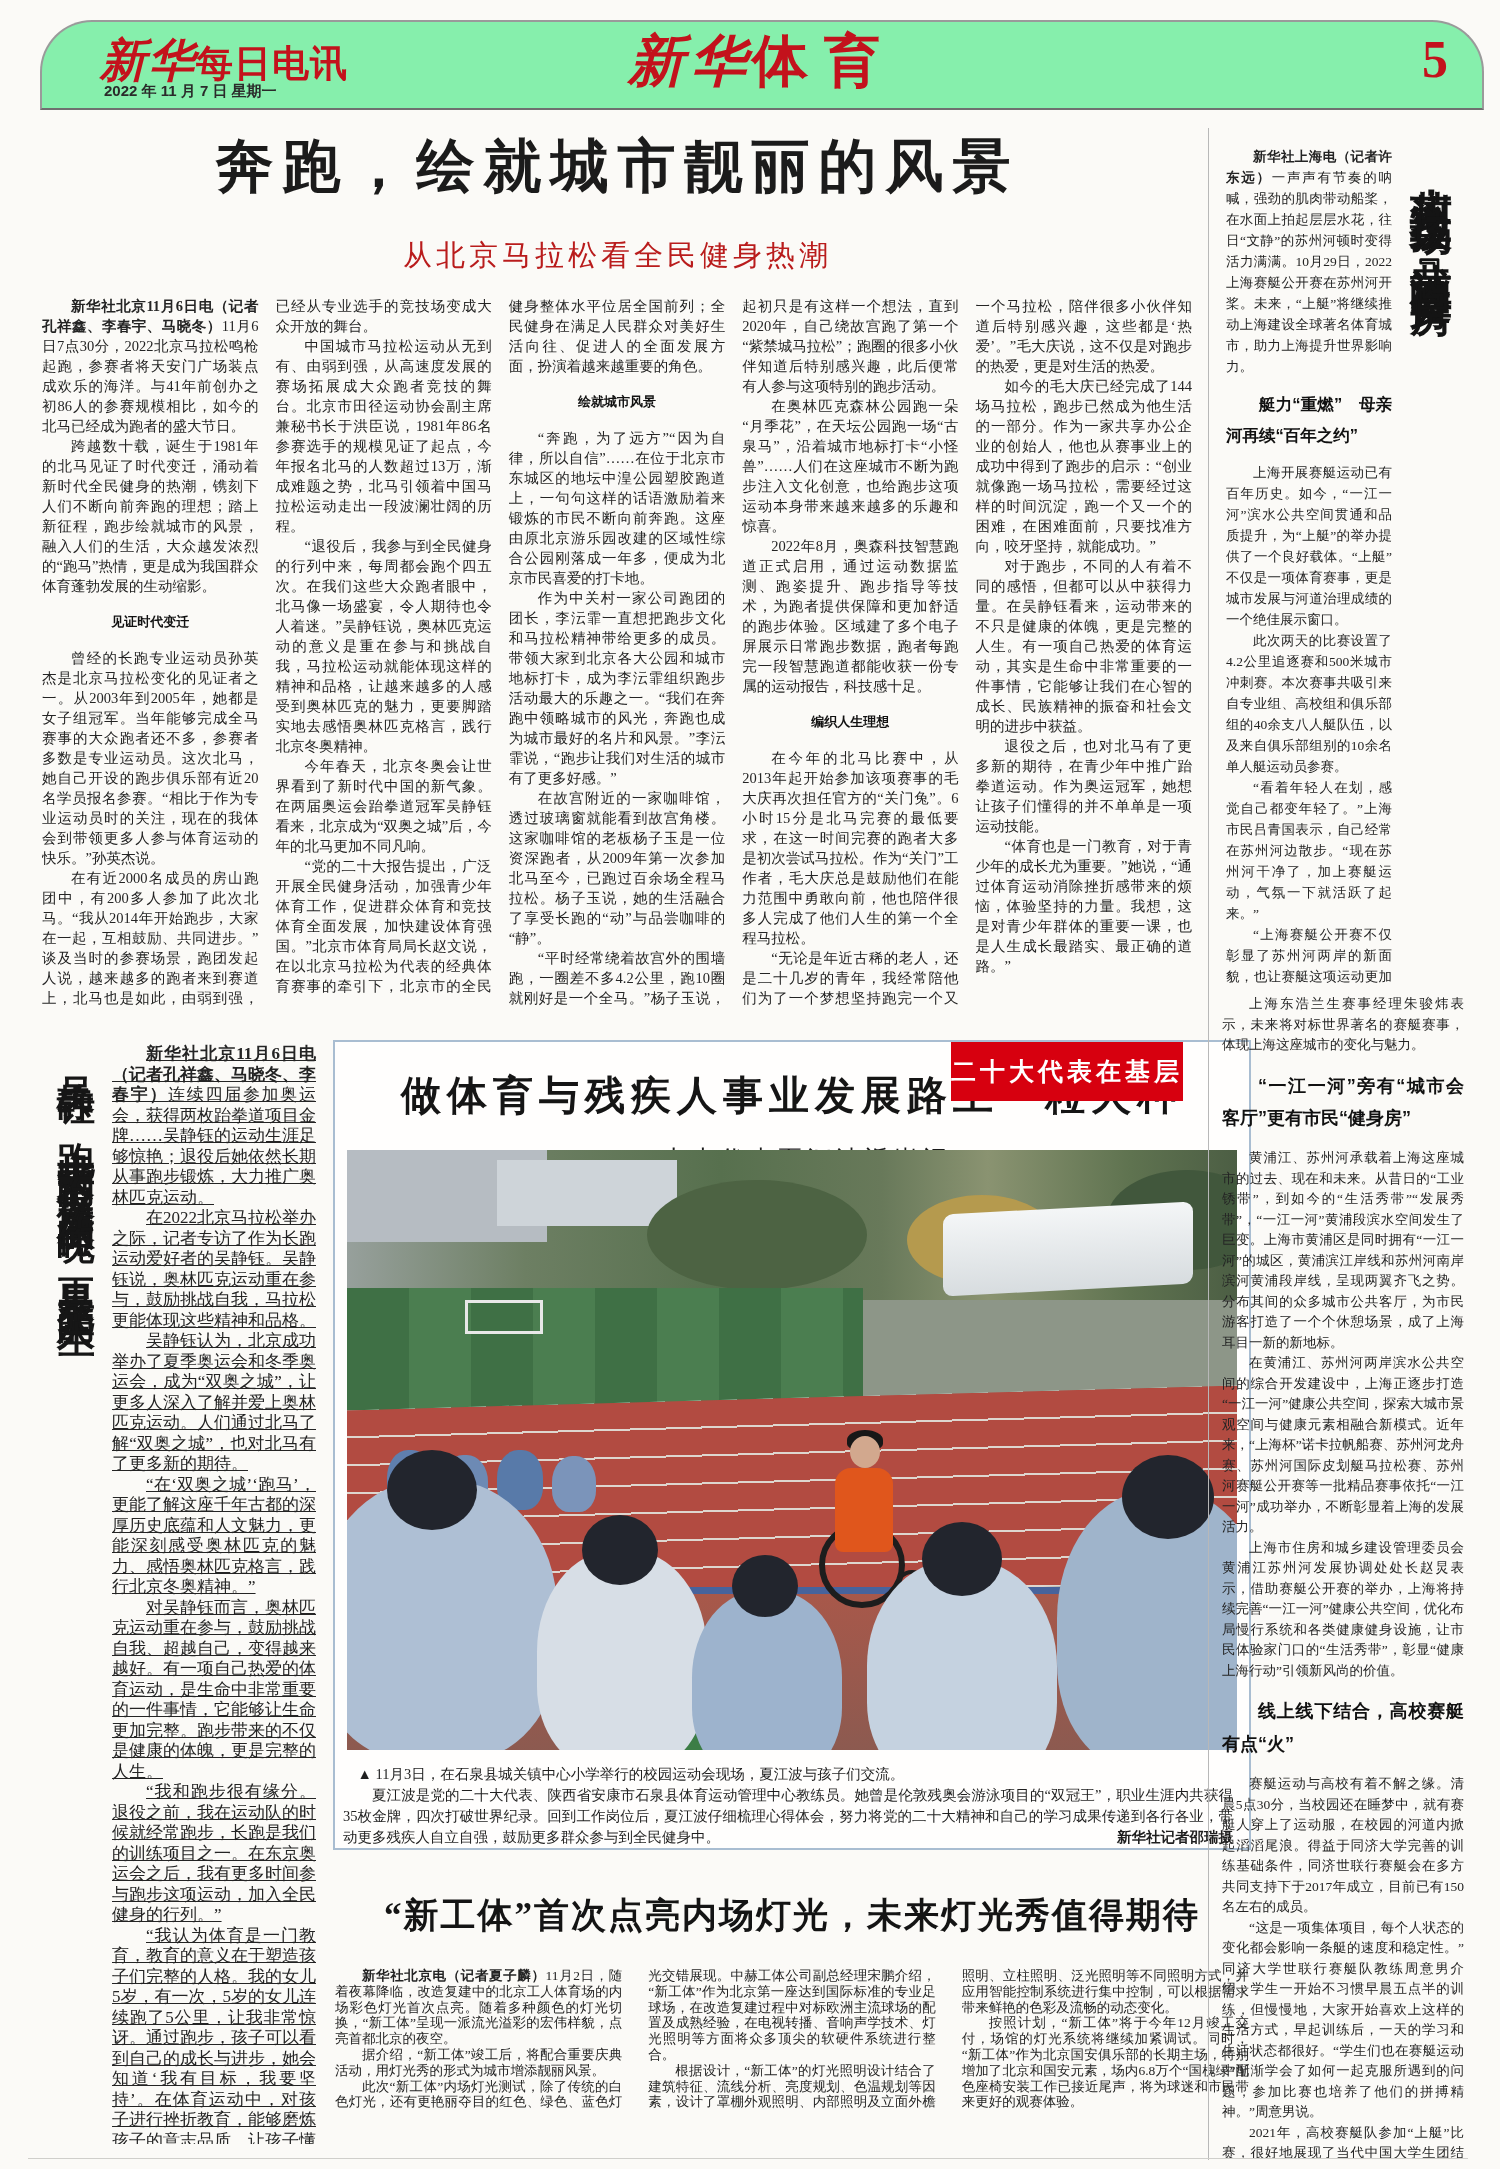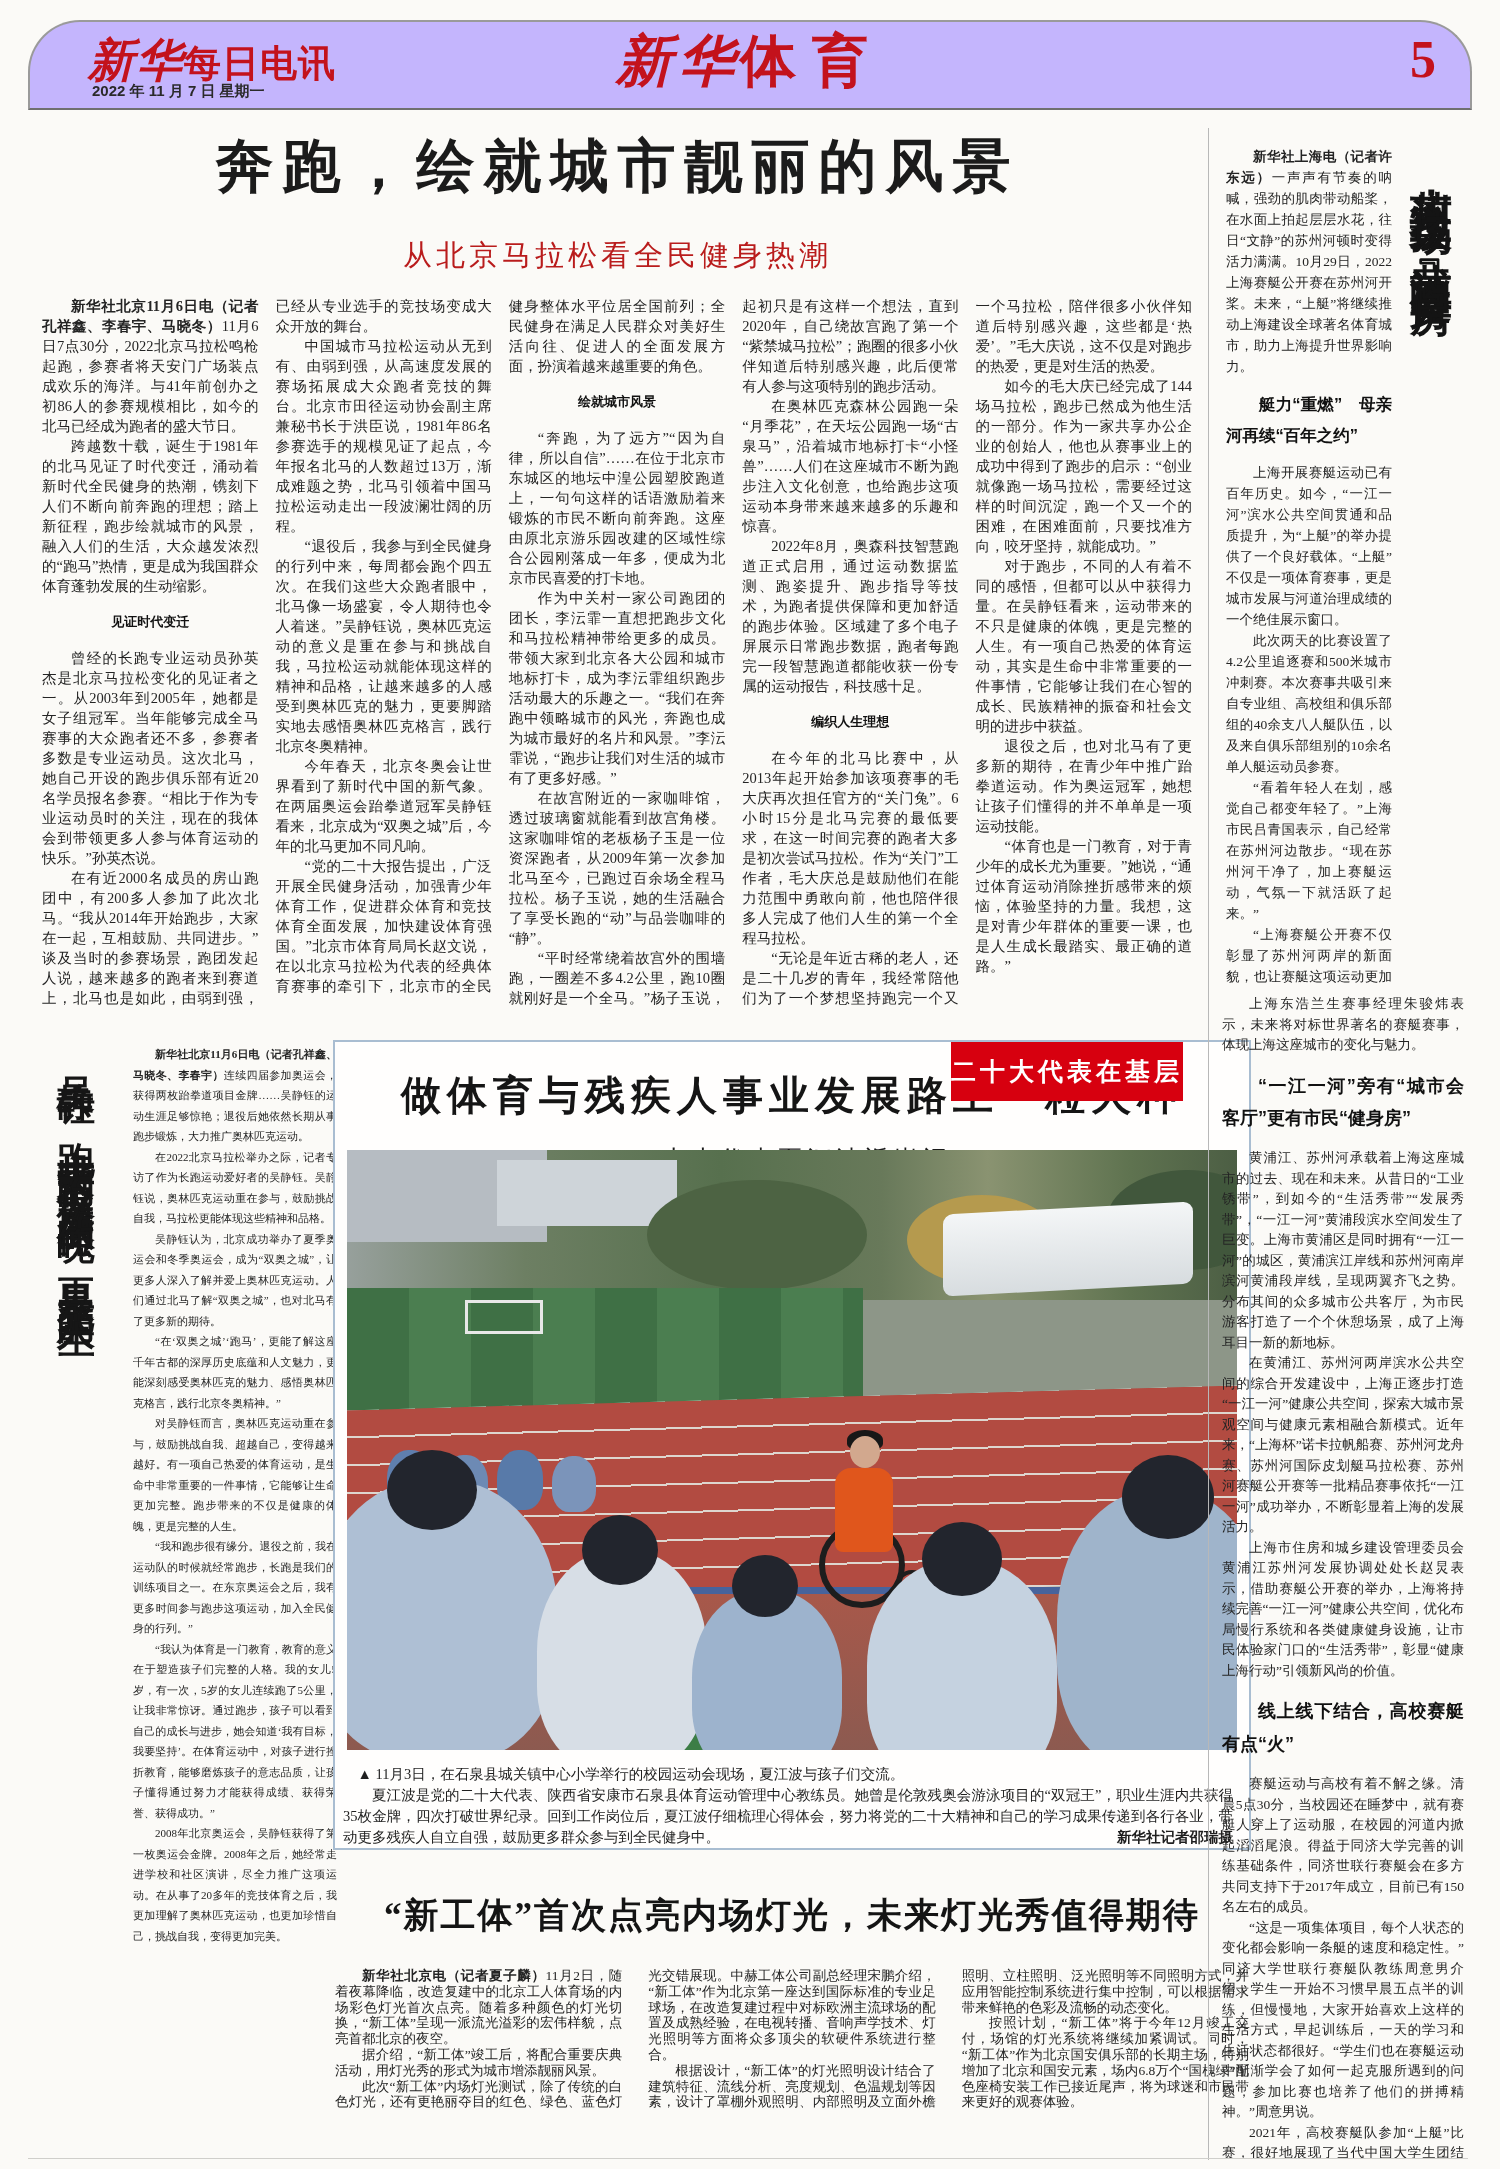--- a/index.html
+++ b/index.html
@@ -2,22 +2,22 @@
 <html lang="zh"><head>
 <meta charset="utf-8">
 <style>
   html,body{margin:0;padding:0;}
   body{width:1500px;height:2169px;position:relative;background:#fbfaf7;overflow:hidden;
        font-family:"Liberation Serif","DejaVu Serif",serif;color:#242424;}
   b{font-weight:bold;margin-top:8px;}
   p{margin:0;text-indent:2em;}
   h3{font-family:"Liberation Sans","DejaVu Sans",sans-serif;color:#111;}
   
-  .masthead{position:absolute;left:28px;top:20px;width:1440px;height:86px;
-            border:2px solid #9a9a9a;border-bottom:2px solid #6f6f6f;border-radius:52px 52px 0 0;background:#c4b5fd;}
+  .masthead{position:absolute;left:40px;top:20px;width:1440px;height:86px;
+            border:2px solid #9a9a9a;border-bottom:2px solid #6f6f6f;border-radius:52px 52px 0 0;background:#86efac;}
   .logo{position:absolute;left:58px;top:8px;color:#c3121c;white-space:nowrap;}
   .logo .callig{font-size:46px;font-weight:900;font-style:italic;letter-spacing:2px;}
   .logo .logotext{font-size:37px;font-weight:900;letter-spacing:1px;}
   .mast-date{position:absolute;left:62px;top:60px;font-size:15px;color:#2a2a2a;
              font-family:"Liberation Sans","DejaVu Sans",sans-serif;font-weight:700;}
   .section-title{position:absolute;left:0;right:0;top:2px;text-align:center;color:#c3121c;
                  font-size:56px;font-weight:900;letter-spacing:16px;}
   .section-title .callig{font-style:italic;letter-spacing:6px;}
   .page-number{position:absolute;right:34px;top:8px;color:#c3121c;font-size:52px;font-weight:900;}
   
@@ -25,22 +25,22 @@
                  font-size:58px;font-weight:900;color:#1b1b1b;letter-spacing:9px;}
   .main-subtitle{position:absolute;left:45px;top:236px;width:1145px;text-align:center;
                  font-size:29px;color:#b91c1c;letter-spacing:4px;}
   .main-flow{position:absolute;left:42px;top:296px;width:1150px;height:722px;
              column-count:5;column-gap:17px;font-size:14.5px;line-height:20px;text-align:justify;overflow:hidden;}
   .main-flow h3{font-size:13px;text-align:center;margin:16px 0;break-after:avoid;}
   
   .left-article{position:absolute;left:40px;top:1042px;width:288px;height:1106px;}
   .v-head-left{position:absolute;left:2px;top:4px;height:1098px;width:66px;writing-mode:vertical-rl;
                font-size:38px;font-weight:900;color:#161616;letter-spacing:7px;line-height:64px;overflow:hidden;}
-  .left-flow{position:absolute;left:93px;top:2px;width:204px;height:1100px;overflow:hidden;
-             font-size:11px;line-height:20.5px;text-align:justify;}
+  .left-flow{position:absolute;left:72px;top:2px;width:204px;height:1100px;overflow:hidden;
+             font-size:17px;line-height:20.5px;text-align:justify;text-decoration:underline;}
   
   .feature-box{position:absolute;left:333px;top:1040px;width:918px;height:810px;
                border:2px solid #a9bdd1;background:#fffefd;box-sizing:border-box;}
   .feature-headline{margin-top:26px;text-align:center;font-size:40px;font-weight:900;color:#151515;letter-spacing:6px;}
   .feature-subtitle{margin-top:20px;text-align:center;font-size:25px;color:#1a1a1a;letter-spacing:4px;}
   .photo{position:absolute;left:12px;right:12px;top:108px;height:600px;background:#8d9688;overflow:hidden;}
   .badge{position:absolute;top:0;right:66px;z-index:9;background:#d7000f;color:#fff;
          font-family:"Liberation Sans","DejaVu Sans",sans-serif;font-weight:700;font-size:25px;
          letter-spacing:4px;padding:13px 0;}
   .caption{position:absolute;left:8px;right:16px;top:722px;font-size:14.5px;line-height:21px;text-align:justify;color:#1f1f1f;}

